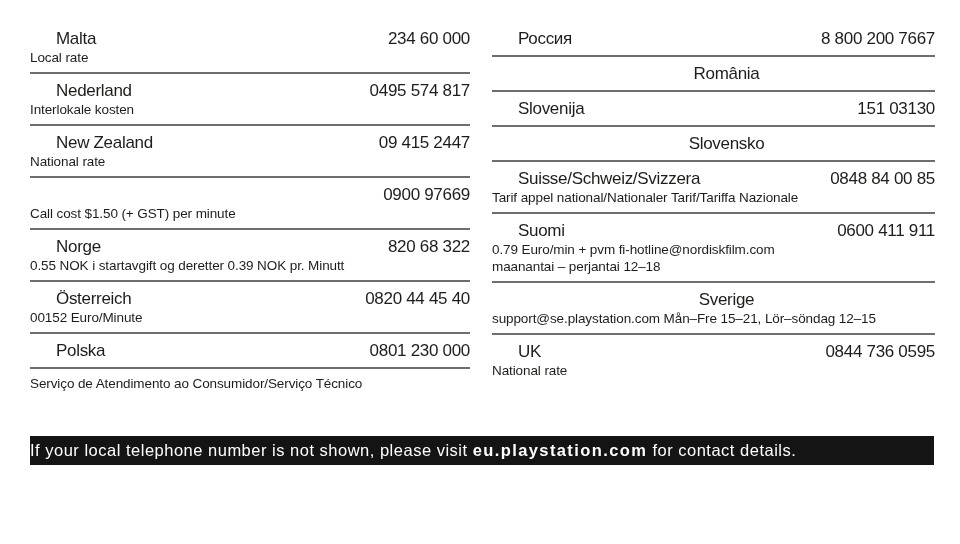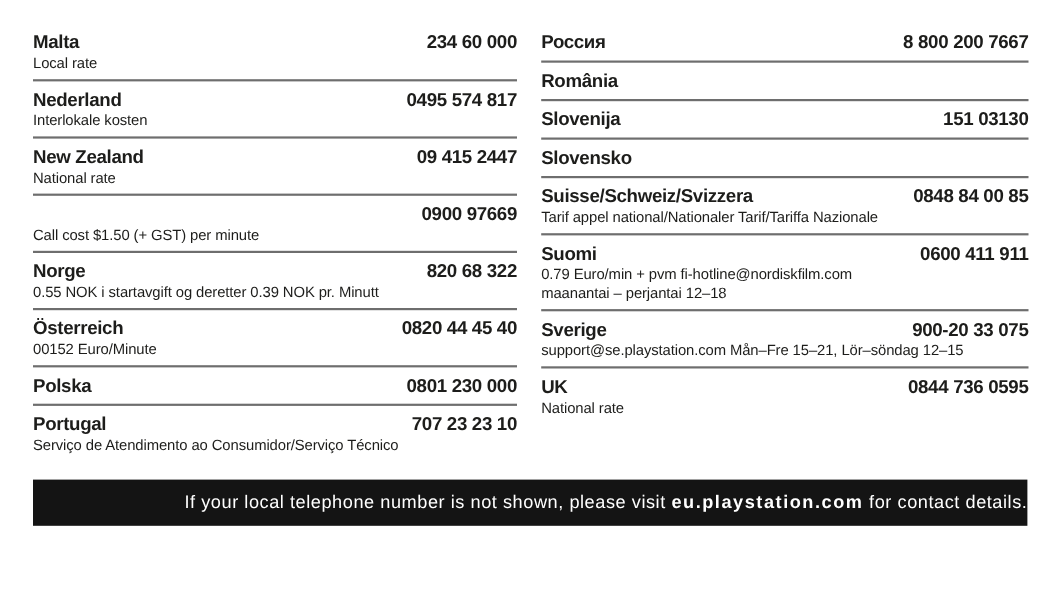--- a/index.html
+++ b/index.html
@@ -28,43 +28,44 @@
     column-gap:22px;
   }
   .col{ display:block; }
   .entry{
     padding:6px 0 6px;
     border-bottom:2px solid var(--divider);
   }
   .col .entry:last-child{ border-bottom:none; }
   .row{
     display:flex;
-    justify-content:space-between;
+    justify-content:center;
     align-items:baseline;
-    font-weight:bold;
+    font-weight:normal;
     font-size:17px;
     line-height:21px;
     letter-spacing:-0.3px;
+    margin-left:26px;
   }
   .country{ white-space:nowrap; }
   .number{ white-space:nowrap; text-align:right; flex:1 1 auto; }
   .note{
     font-size:13.5px;
     line-height:17px;
     letter-spacing:-0.1px;
   }
   .footer-bar{
     position:absolute;
     top:436px; left:30px;
-    width:904px; height:42px;
+    width:904px; height:29px;
     background:var(--footer-bg);
     color:var(--footer-fg);
     display:flex;
     align-items:center;
-    justify-content:flex-end;
+    justify-content:flex-start;
     font-size:16.5px;
     letter-spacing:0.5px;
     white-space:nowrap;
   }
   .footer-bar strong{
     font-weight:bold;
     letter-spacing:1.4px;
   }
 </style>
 </head>
@@ -122,24 +123,20 @@
         </div>
 
   <div class="entry">
     <div class="row">
       <span class="country">Polska</span>
       <span class="number">0801 230 000</span>
     </div>
   </div>
 
   <div class="entry">
-    <div class="row">
-      <span class="country">Portugal</span>
-      <span class="number">707 23 23 10</span>
-    </div>
   <div class="note">Serviço de Atendimento ao Consumidor/Serviço Técnico</div>
         </div>
 </div>
     <div class="col">
   <div class="entry">
     <div class="row">
       <span class="country">Россия</span>
       <span class="number">8 800 200 7667</span>
     </div>
   </div>
@@ -176,21 +173,20 @@
       <span class="country">Suomi</span>
       <span class="number">0600 411 911</span>
     </div>
   <div class="note">0.79 Euro/min + pvm fi-hotline@nordiskfilm.com</div>
           <div class="note">maanantai – perjantai 12–18</div>
         </div>
 
   <div class="entry">
     <div class="row">
       <span class="country">Sverige</span>
-      <span class="number">900-20 33 075</span>
     </div>
   <div class="note">support@se.playstation.com Mån–Fre 15–21, Lör–söndag 12–15</div>
         </div>
 
   <div class="entry">
     <div class="row">
       <span class="country">UK</span>
       <span class="number">0844 736 0595</span>
     </div>
   <div class="note">National rate</div>

